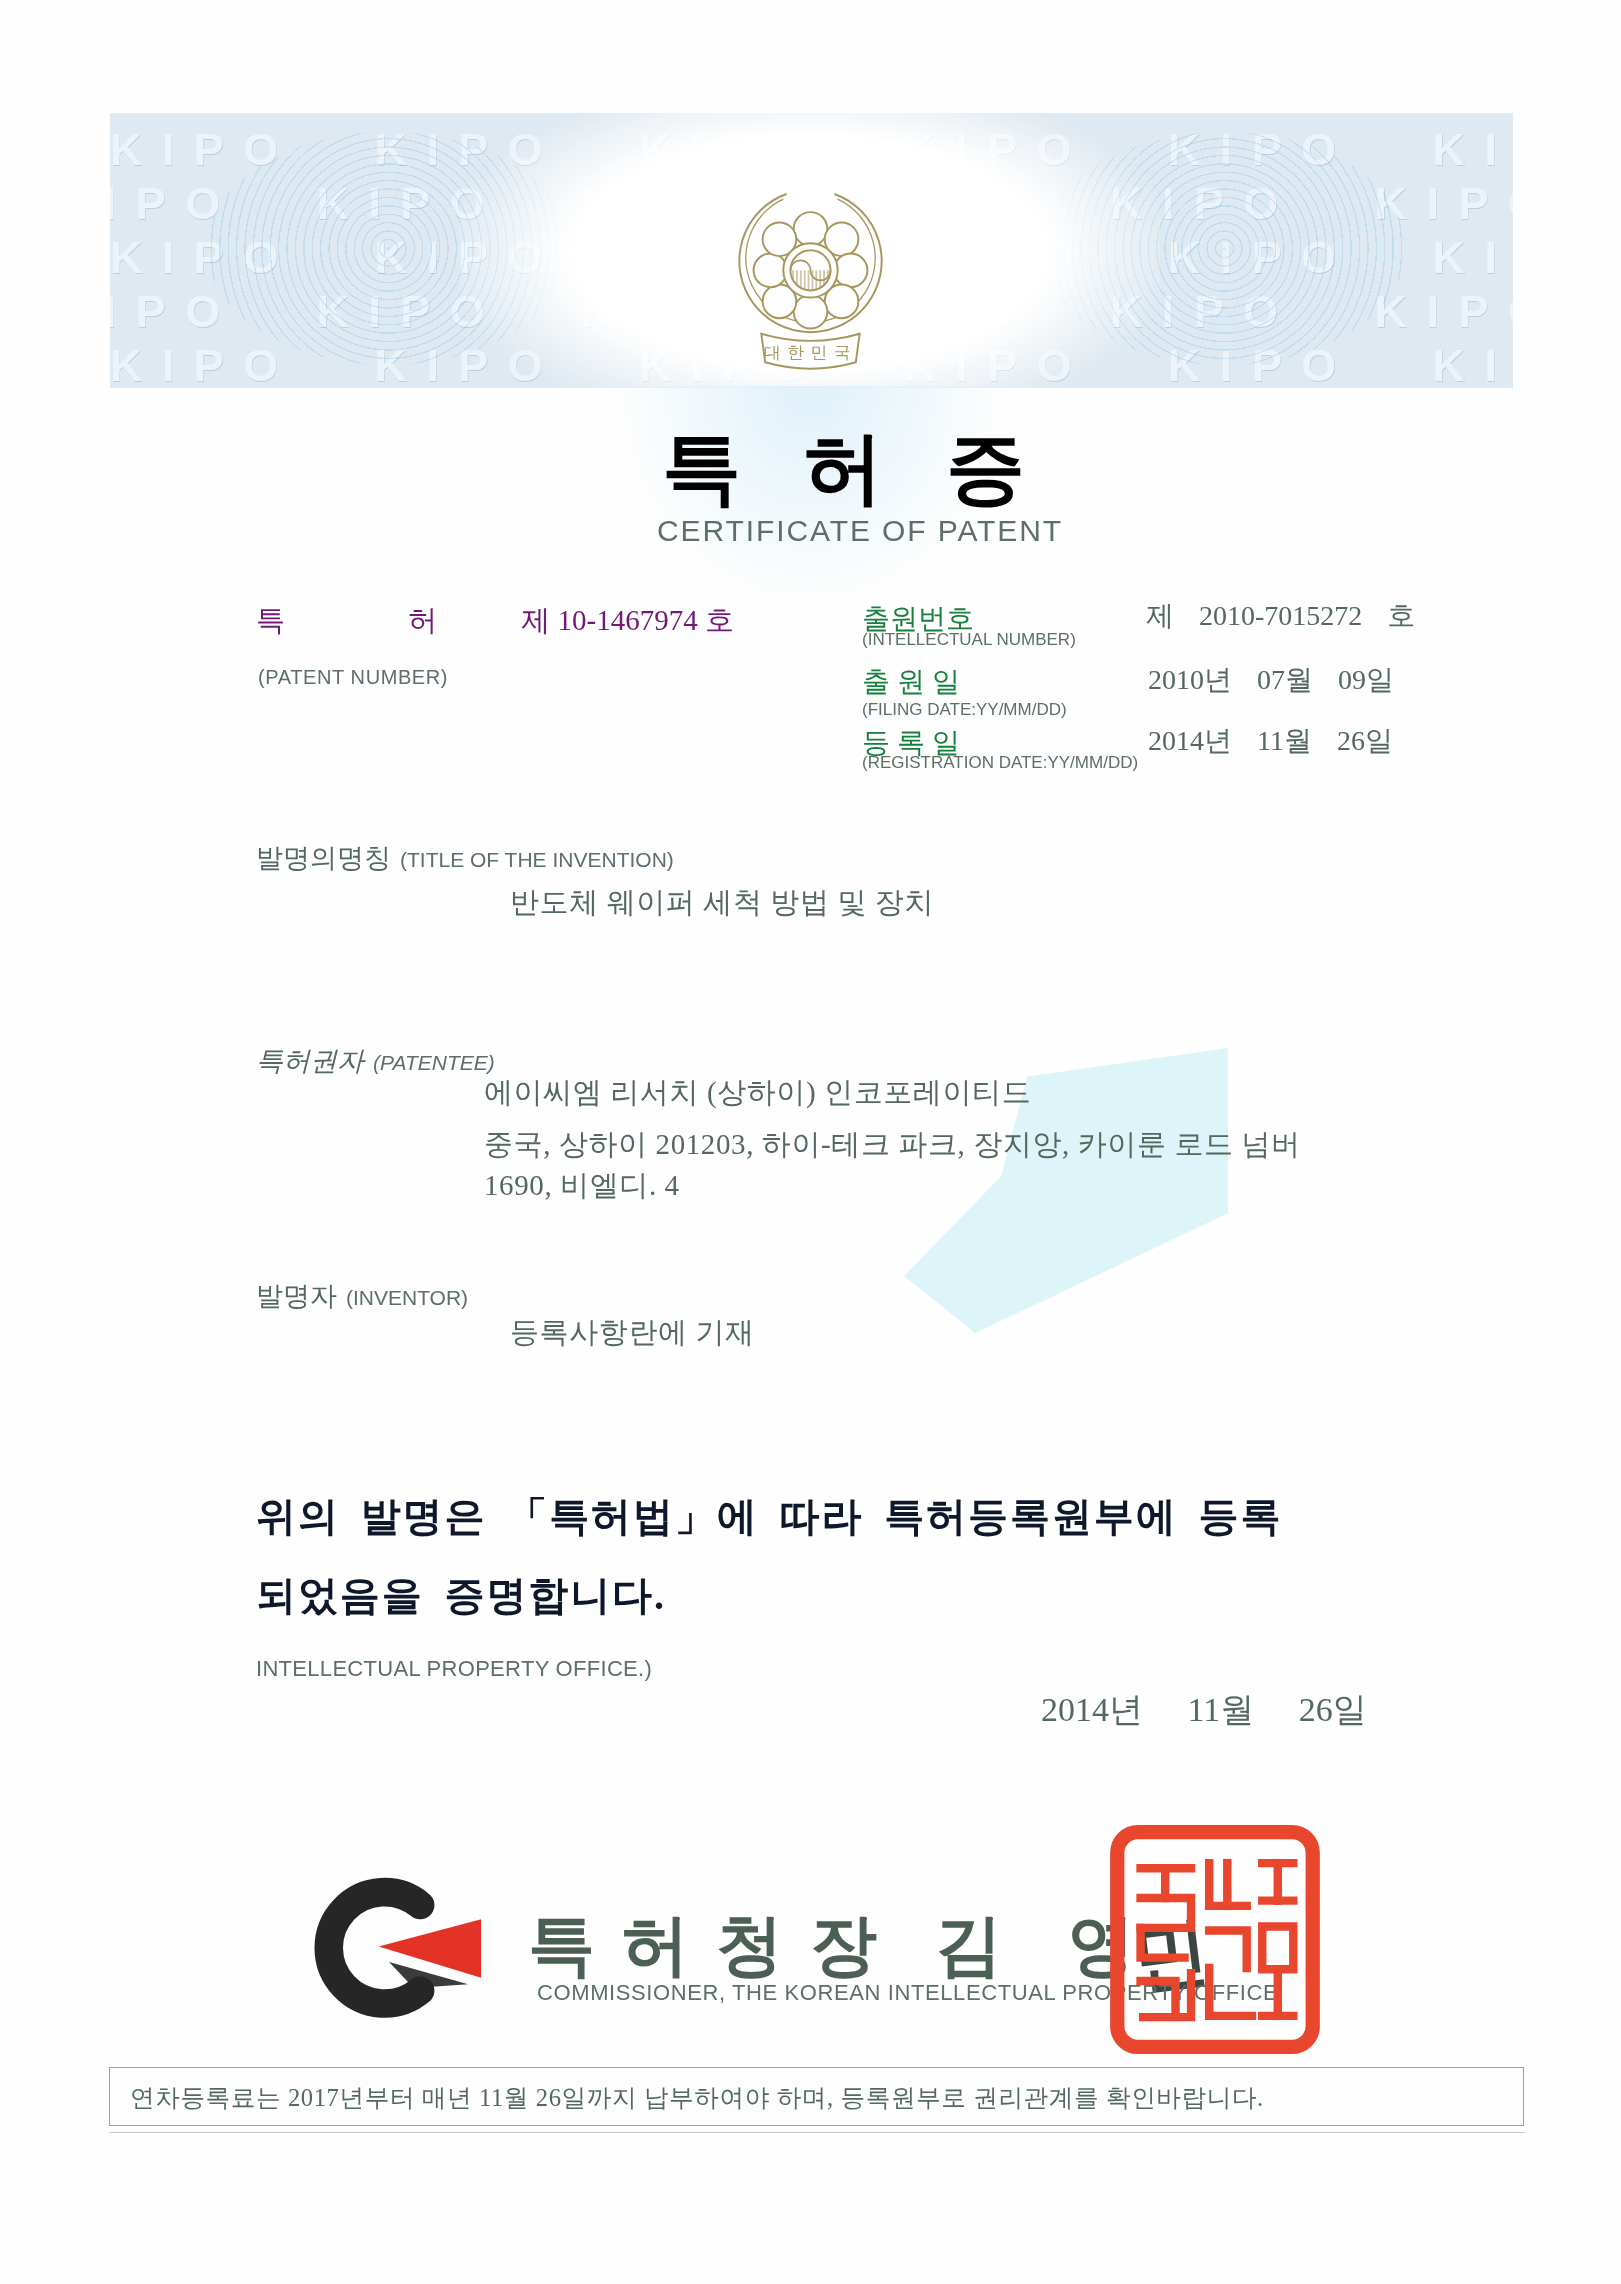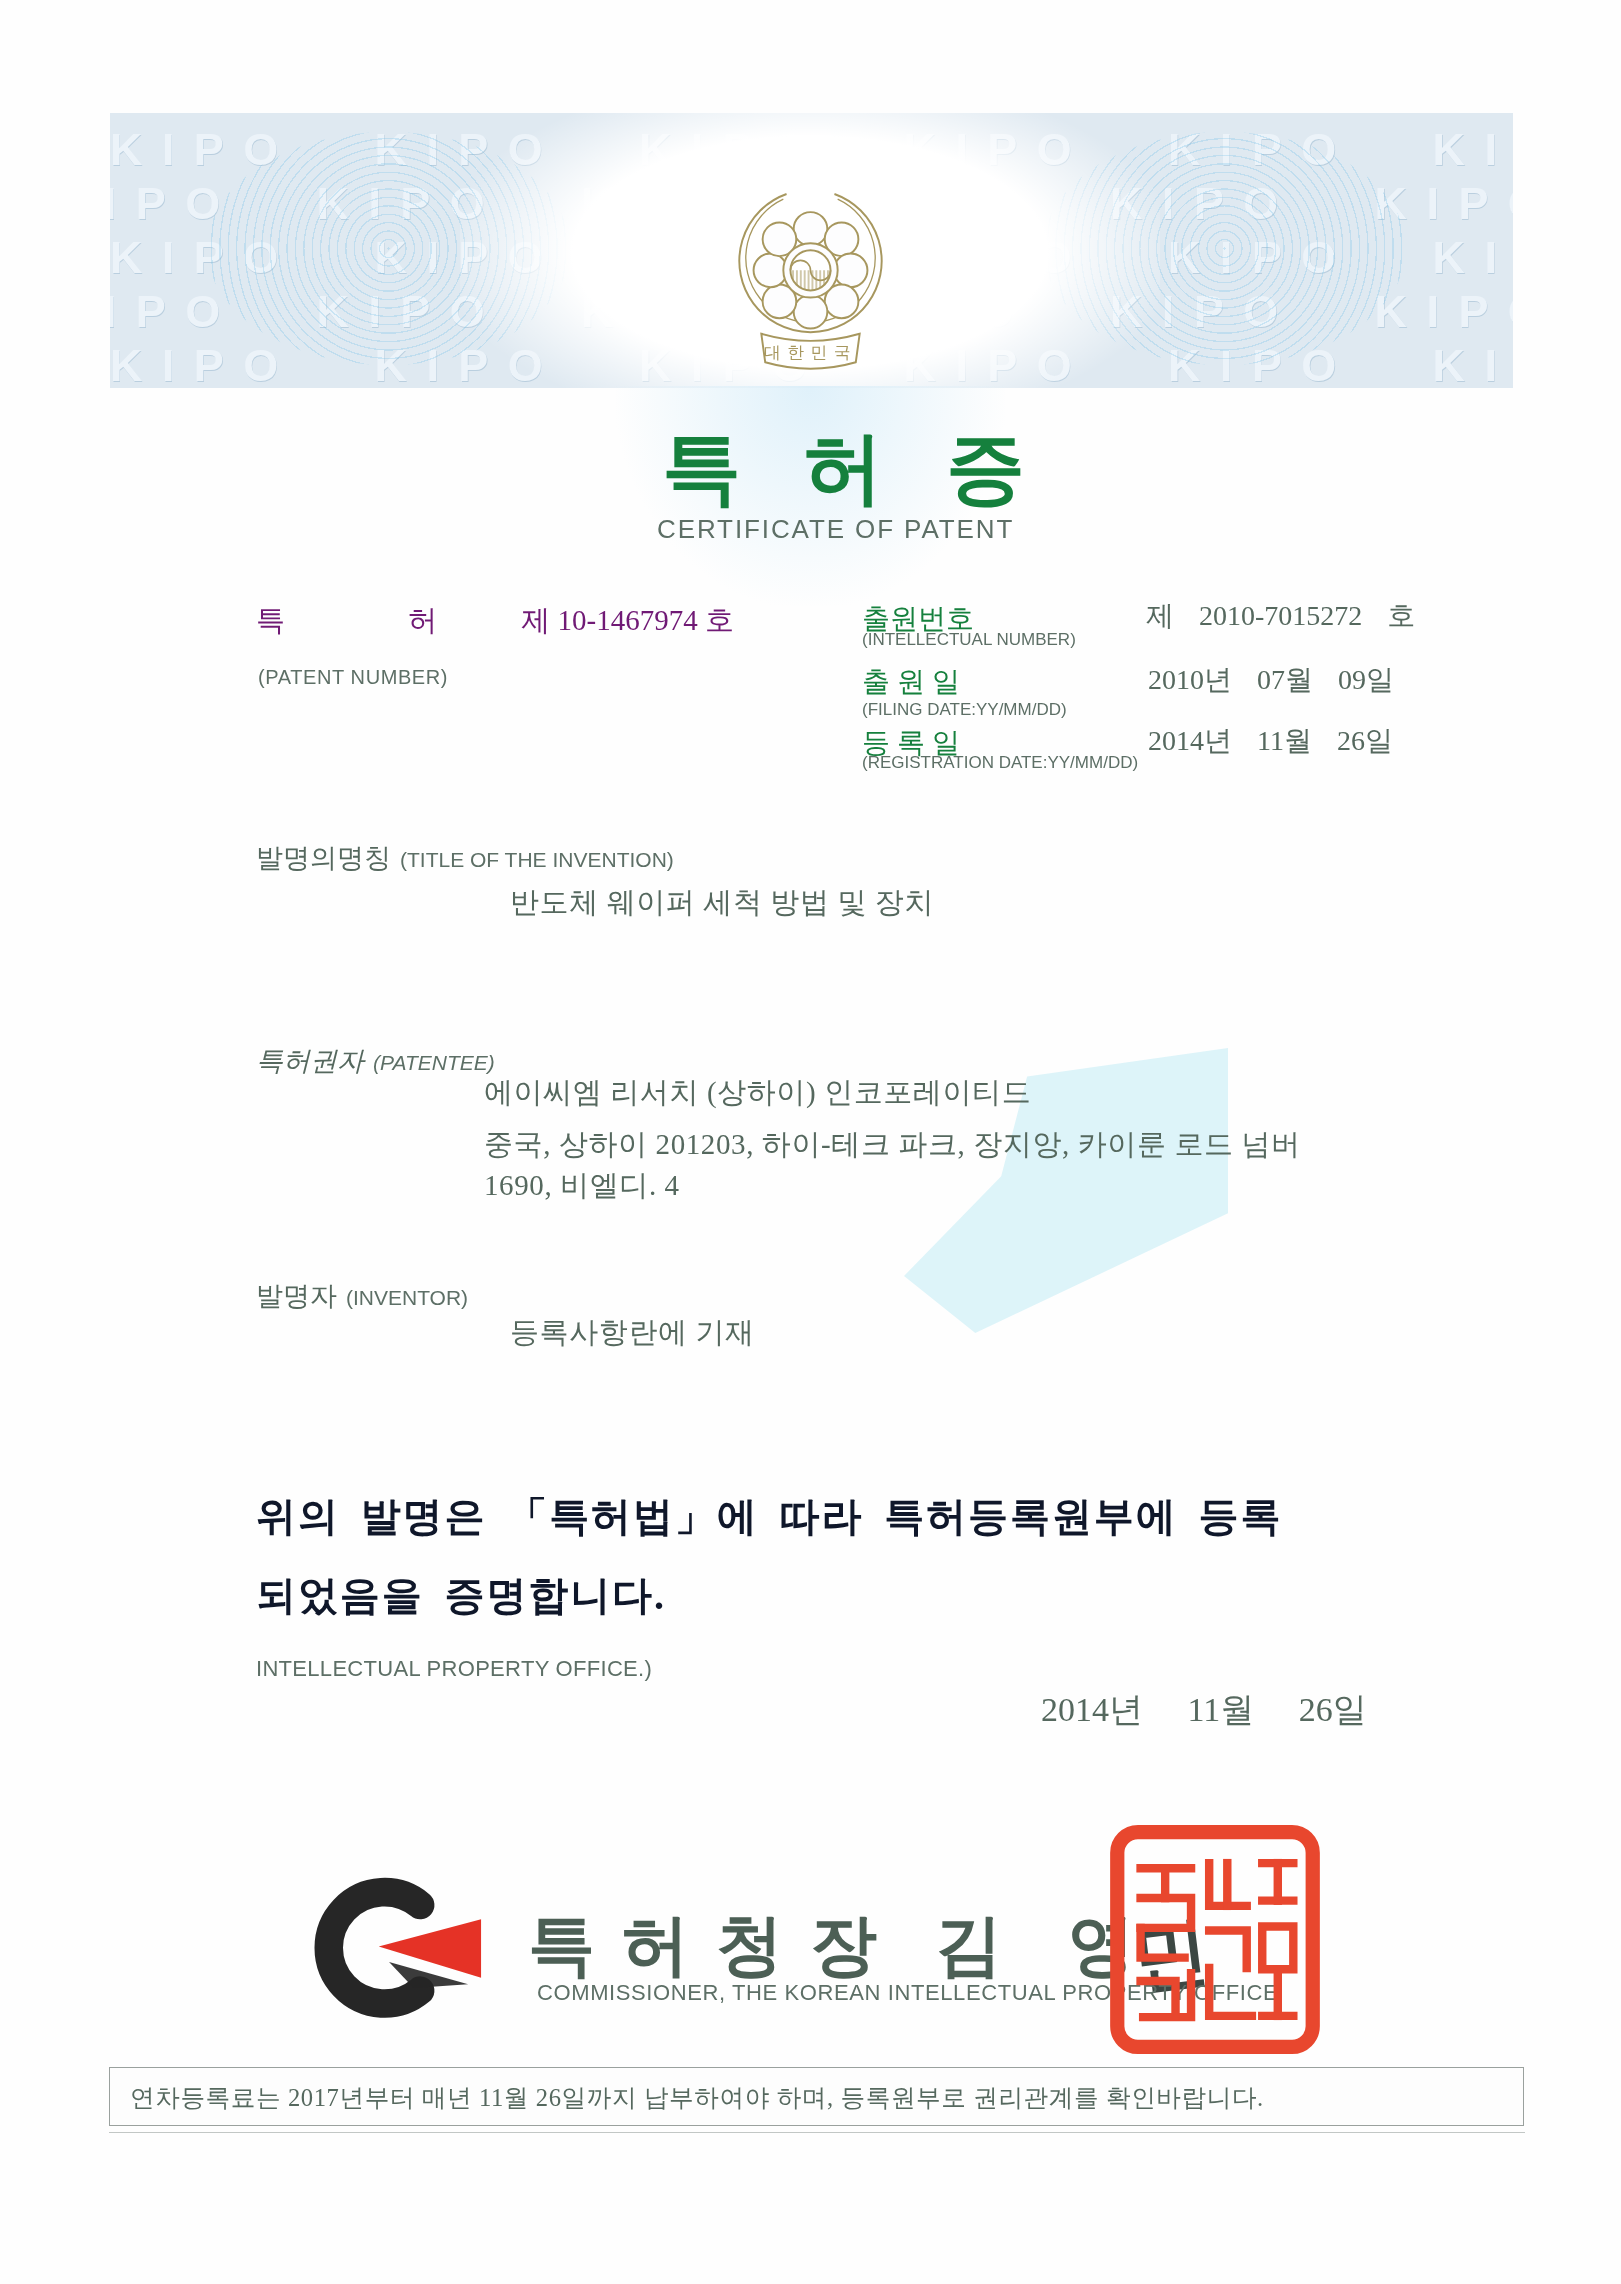--- a/index.html
+++ b/index.html
@@ -18,22 +18,22 @@
   .guilloche{width:363px;height:233px;border-radius:50%;
      background:repeating-radial-gradient(circle,rgba(120,195,232,.55) 0 1.3px,rgba(255,255,255,0) 1.3px 8.4px);
      opacity:.55;filter:blur(0.6px);}
   .burst{left:350px;top:-32px;width:700px;height:343px;
      background:radial-gradient(ellipse at center,#ffffff 48%,rgba(255,255,255,0) 75%);}
   .rays{left:616px;top:386px;width:389px;height:220px;
      background:radial-gradient(ellipse at 50% 0%,rgba(198,230,247,.55),rgba(255,255,255,0) 72%);}
 
   
   .title-kr{left:662px;top:416px;font-size:79px;font-weight:bold;letter-spacing:63px;
-            color:#15803d;white-space:nowrap;}
-  .title-en{left:657px;top:514px;font-size:26px;letter-spacing:1.9px;color:#5d6f66;white-space:nowrap;}
+            color:#000000;white-space:nowrap;}
+  .title-en{left:657px;top:514px;font-size:30px;letter-spacing:1.9px;color:#5d6f66;white-space:nowrap;}
 
   
   .patno{left:256px;top:601px;font-size:29px;color:#701a75;white-space:nowrap;}
   .patno .lbl{letter-spacing:58px;margin-right:26px;}
   .patno-sub{left:258px;top:666px;font-size:20px;color:#5d6f66;letter-spacing:0.6px;}
 
   .fld-lbl{font-size:28px;color:#15803d;white-space:nowrap;}
   .fld-sub{font-size:17px;color:#5d6f66;white-space:nowrap;}
   .fld-val{font-size:28px;color:#55685e;white-space:nowrap;word-spacing:18px;}
 

